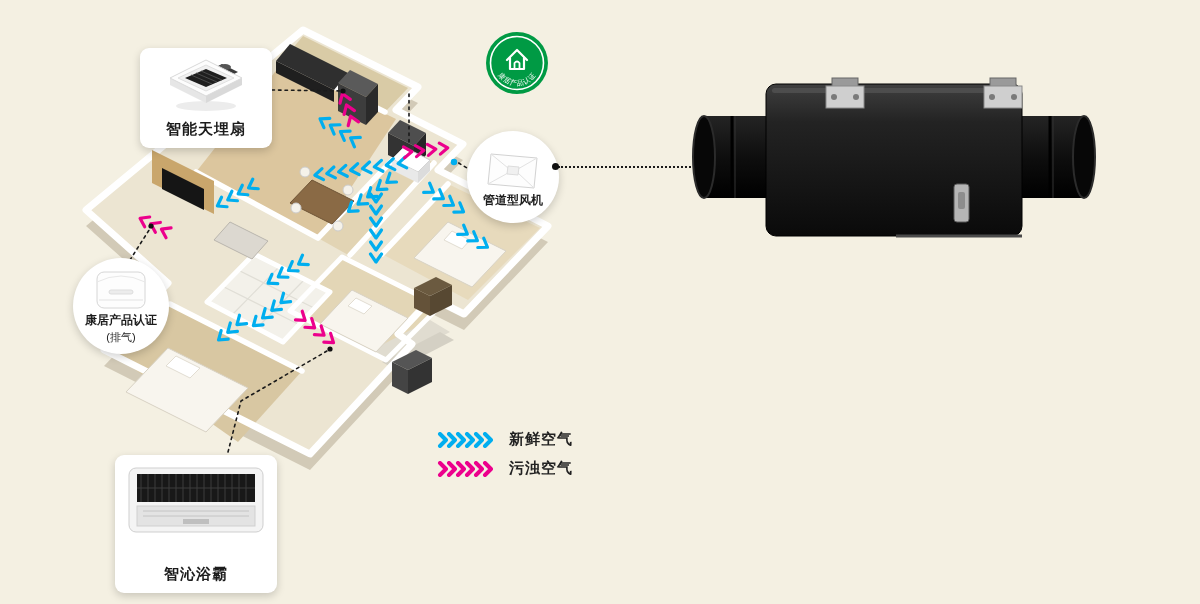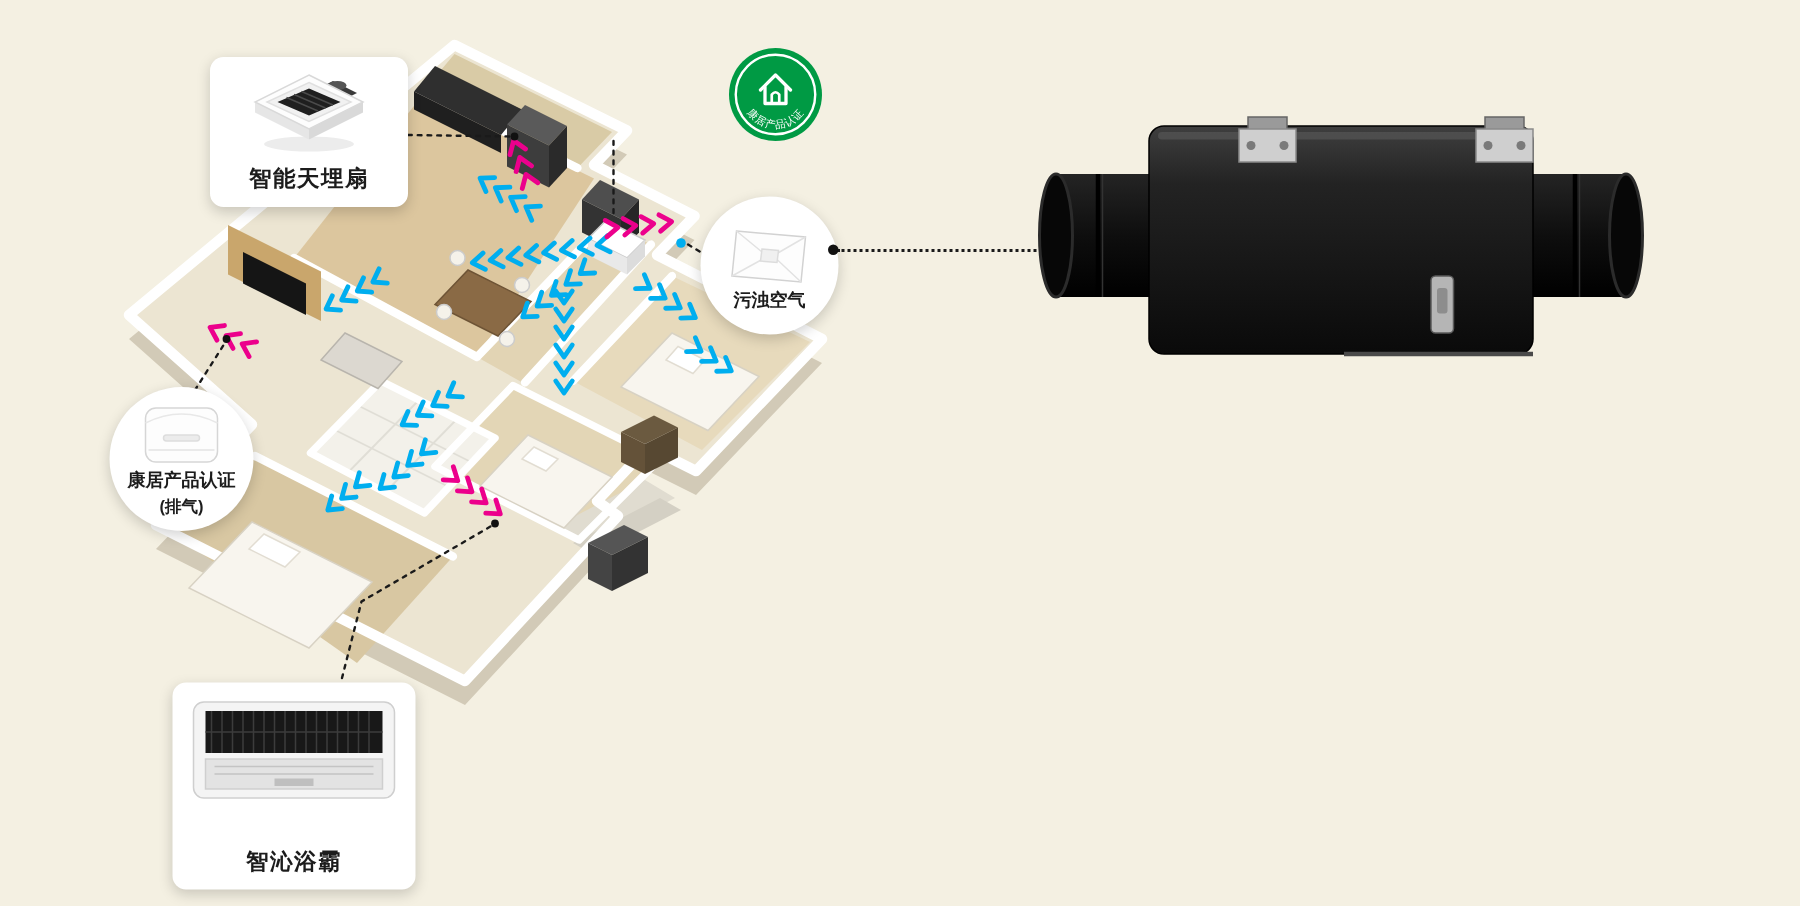--- a/index.html
+++ b/index.html
@@ -5,21 +5,21 @@
   *{margin:0;padding:0;box-sizing:border-box}
   html,body{width:1200px;height:604px}
   body{background:#f4f0e2;font-family:"Liberation Sans","DejaVu Sans",sans-serif;position:relative;overflow:hidden}
   .abs{position:absolute}
   .callout-box{position:absolute;background:#fff;border-radius:9px;box-shadow:0 3px 9px rgba(0,0,0,.18);
     display:flex;flex-direction:column;align-items:center;justify-content:space-between;padding:8px 6px 9px}
   .callout-circle{position:absolute;background:#fff;border-radius:50%;box-shadow:0 3px 9px rgba(0,0,0,.18);
     display:flex;flex-direction:column;align-items:center;justify-content:center;text-align:center}
   .callout-label{font-weight:bold;font-size:15px;color:#1c1c1c;letter-spacing:1px;white-space:nowrap}
   .callout-label.small{font-size:12px;letter-spacing:0}
-  .callout-sublabel{font-weight:bold;font-size:11px;color:#1c1c1c;margin-top:1px}
+  .callout-sublabel{font-weight:normal;font-size:11px;color:#1c1c1c;margin-top:1px}
   .legend{position:absolute;left:435px;top:430px;display:flex;flex-direction:column;gap:10px}
   .legend-row{display:flex;align-items:center;gap:10px}
   .legend-label{font-size:15px;font-weight:bold;color:#222;letter-spacing:1px}
   .product-title{position:absolute;left:694px;top:264px;font-size:42px;font-weight:800;color:#000;
     letter-spacing:1px;white-space:nowrap}
   .connector{position:absolute;left:558px;top:166px;width:140px;height:0;border-top:2px dotted #1a1a1a}
   .connector-dot{position:absolute;left:552px;top:163px;width:7px;height:7px;border-radius:50%;background:#111}
 </style>
 </head>
 <body>
@@ -209,21 +209,21 @@
       <path d="M228,452 L241,401 L327,351"></path>
     </g>
     <g>
       <circle cx="343" cy="91" r="2.6" fill="#111"></circle>
       <circle cx="151" cy="226" r="2.6" fill="#111"></circle>
       <circle cx="330" cy="349" r="2.6" fill="#111"></circle>
       <circle cx="454" cy="162" r="3.2" fill="#00aeef"></circle>
     </g>
   </svg>
 
-  <div class="callout-box" style="left:140px;top:38px;width:132px;height:100px">
+  <div class="callout-box" style="left:140px;top:48px;width:132px;height:100px">
     <svg width="112" height="58" viewBox="0 0 112 58">
       <ellipse cx="56" cy="50" rx="30" ry="5" fill="#ececec"></ellipse>
       <polygon points="72,8 88,16 78,21 62,13" fill="#3a3a3a"></polygon>
       <ellipse cx="75" cy="11" rx="6" ry="3" fill="#555"></ellipse>
       <polygon points="20,22 56,40 56,47 20,29" fill="#e6e6e6"></polygon>
       <polygon points="56,40 92,22 92,29 56,47" fill="#d9d9d9"></polygon>
       <polygon points="56,4 92,22 56,40 20,22" fill="#fdfdfd" stroke="#d9d9d9"></polygon>
       <polygon points="56,9 84,22 56,35 28,22" fill="#f1f1f1" stroke="#e0e0e0"></polygon>
       <polygon points="56,13 77,22 56,31 35,22" fill="#1f1f1f"></polygon>
       <path d="M46,17 L67,26 M41,19 L62,28 M51,15 L72,24" stroke="#4a4a4a" stroke-width="1"></path>
@@ -246,21 +246,21 @@
       <textPath href="#badgeArc" startOffset="50%" text-anchor="middle">康居产品认证</textPath>
     </text>
   </svg>
 
   <div class="callout-circle" style="left:467px;top:131px;width:92px;height:92px">
     <svg width="64" height="46" viewBox="0 0 64 46">
       <polygon points="10,8 56,12 53,42 7,38" fill="#fdfdfd" stroke="#d2d2d2"></polygon>
       <path d="M10,8 L27,22 M56,12 L37,23 M7,38 L27,27 M53,42 L37,27" stroke="#e2e2e2" fill="none"></path>
       <polygon points="27,20 38,21 37,29 26,28" fill="#f0f0f0" stroke="#dcdcdc"></polygon>
     </svg>
-    <div class="callout-label small">污浊空气</div>
+    <div class="callout-label small">管道型风机</div>
   </div>
 
   <div class="callout-circle" style="left:73px;top:258px;width:96px;height:96px">
     <svg width="72" height="44" viewBox="0 0 72 44">
       <rect x="12" y="4" width="48" height="36" rx="7" fill="#fdfdfd" stroke="#d6d6d6"></rect>
       <path d="M12,14 Q36,2 60,14" stroke="#e8e8e8" fill="none"></path>
       <path d="M14,32 H58" stroke="#e3e3e3"></path>
       <rect x="24" y="22" width="24" height="4" rx="2" fill="#ececec" stroke="#dddddd"></rect>
     </svg>
     <div class="callout-label small">康居产品认证</div>
@@ -273,20 +273,34 @@
       <rect x="12" y="11" width="118" height="28" fill="#181818"></rect>
       <path d="M16,11V39M23,11V39M30,11V39M37,11V39M44,11V39M51,11V39M58,11V39M65,11V39M72,11V39M79,11V39M86,11V39M93,11V39M100,11V39M107,11V39M114,11V39M121,11V39" stroke="#3c3c3c" stroke-width="1"></path>
       <path d="M12,25 H130" stroke="#3c3c3c"></path>
       <rect x="12" y="43" width="118" height="20" fill="#e3e3e3" stroke="#cfcfcf"></rect>
       <path d="M18,48 H124 M18,53 H124" stroke="#c4c4c4"></path>
       <rect x="58" y="56" width="26" height="5" fill="#bfbfbf"></rect>
     </svg>
     <div class="callout-label">智沁浴霸</div>
   </div>
 
+  <div class="legend">
+    <div class="legend-row">
+      <svg width="64" height="16" viewBox="0 0 64 16" stroke="#00aeef">
+        <path d="M5,2 l6,6 l-6,6 M14,2 l6,6 l-6,6 M23,2 l6,6 l-6,6 M32,2 l6,6 l-6,6 M41,2 l6,6 l-6,6 M50,2 l6,6 l-6,6" fill="none" stroke-width="4" stroke-linecap="round" stroke-linejoin="round"></path>
+      </svg>
+      <span class="legend-label">新鲜空气</span>
+    </div>
+    <div class="legend-row">
+      <svg width="64" height="16" viewBox="0 0 64 16" stroke="#ec008c">
+        <path d="M5,2 l6,6 l-6,6 M14,2 l6,6 l-6,6 M23,2 l6,6 l-6,6 M32,2 l6,6 l-6,6 M41,2 l6,6 l-6,6 M50,2 l6,6 l-6,6" fill="none" stroke-width="4" stroke-linecap="round" stroke-linejoin="round"></path>
+      </svg>
+      <span class="legend-label">污浊空气</span>
+    </div>
+  </div>
 
   <div class="connector"></div>
   <div class="connector-dot"></div>
 
   <svg class="abs" style="left:688px;top:76px" width="410" height="170" viewBox="0 0 410 170">
     <defs>
       <linearGradient id="mbody" x1="0" y1="0" x2="0" y2="1">
         <stop offset="0" stop-color="#3f3f3f"></stop>
           <stop offset="0.25" stop-color="#232323"></stop>
           <stop offset="1" stop-color="#0a0a0a"></stop>

